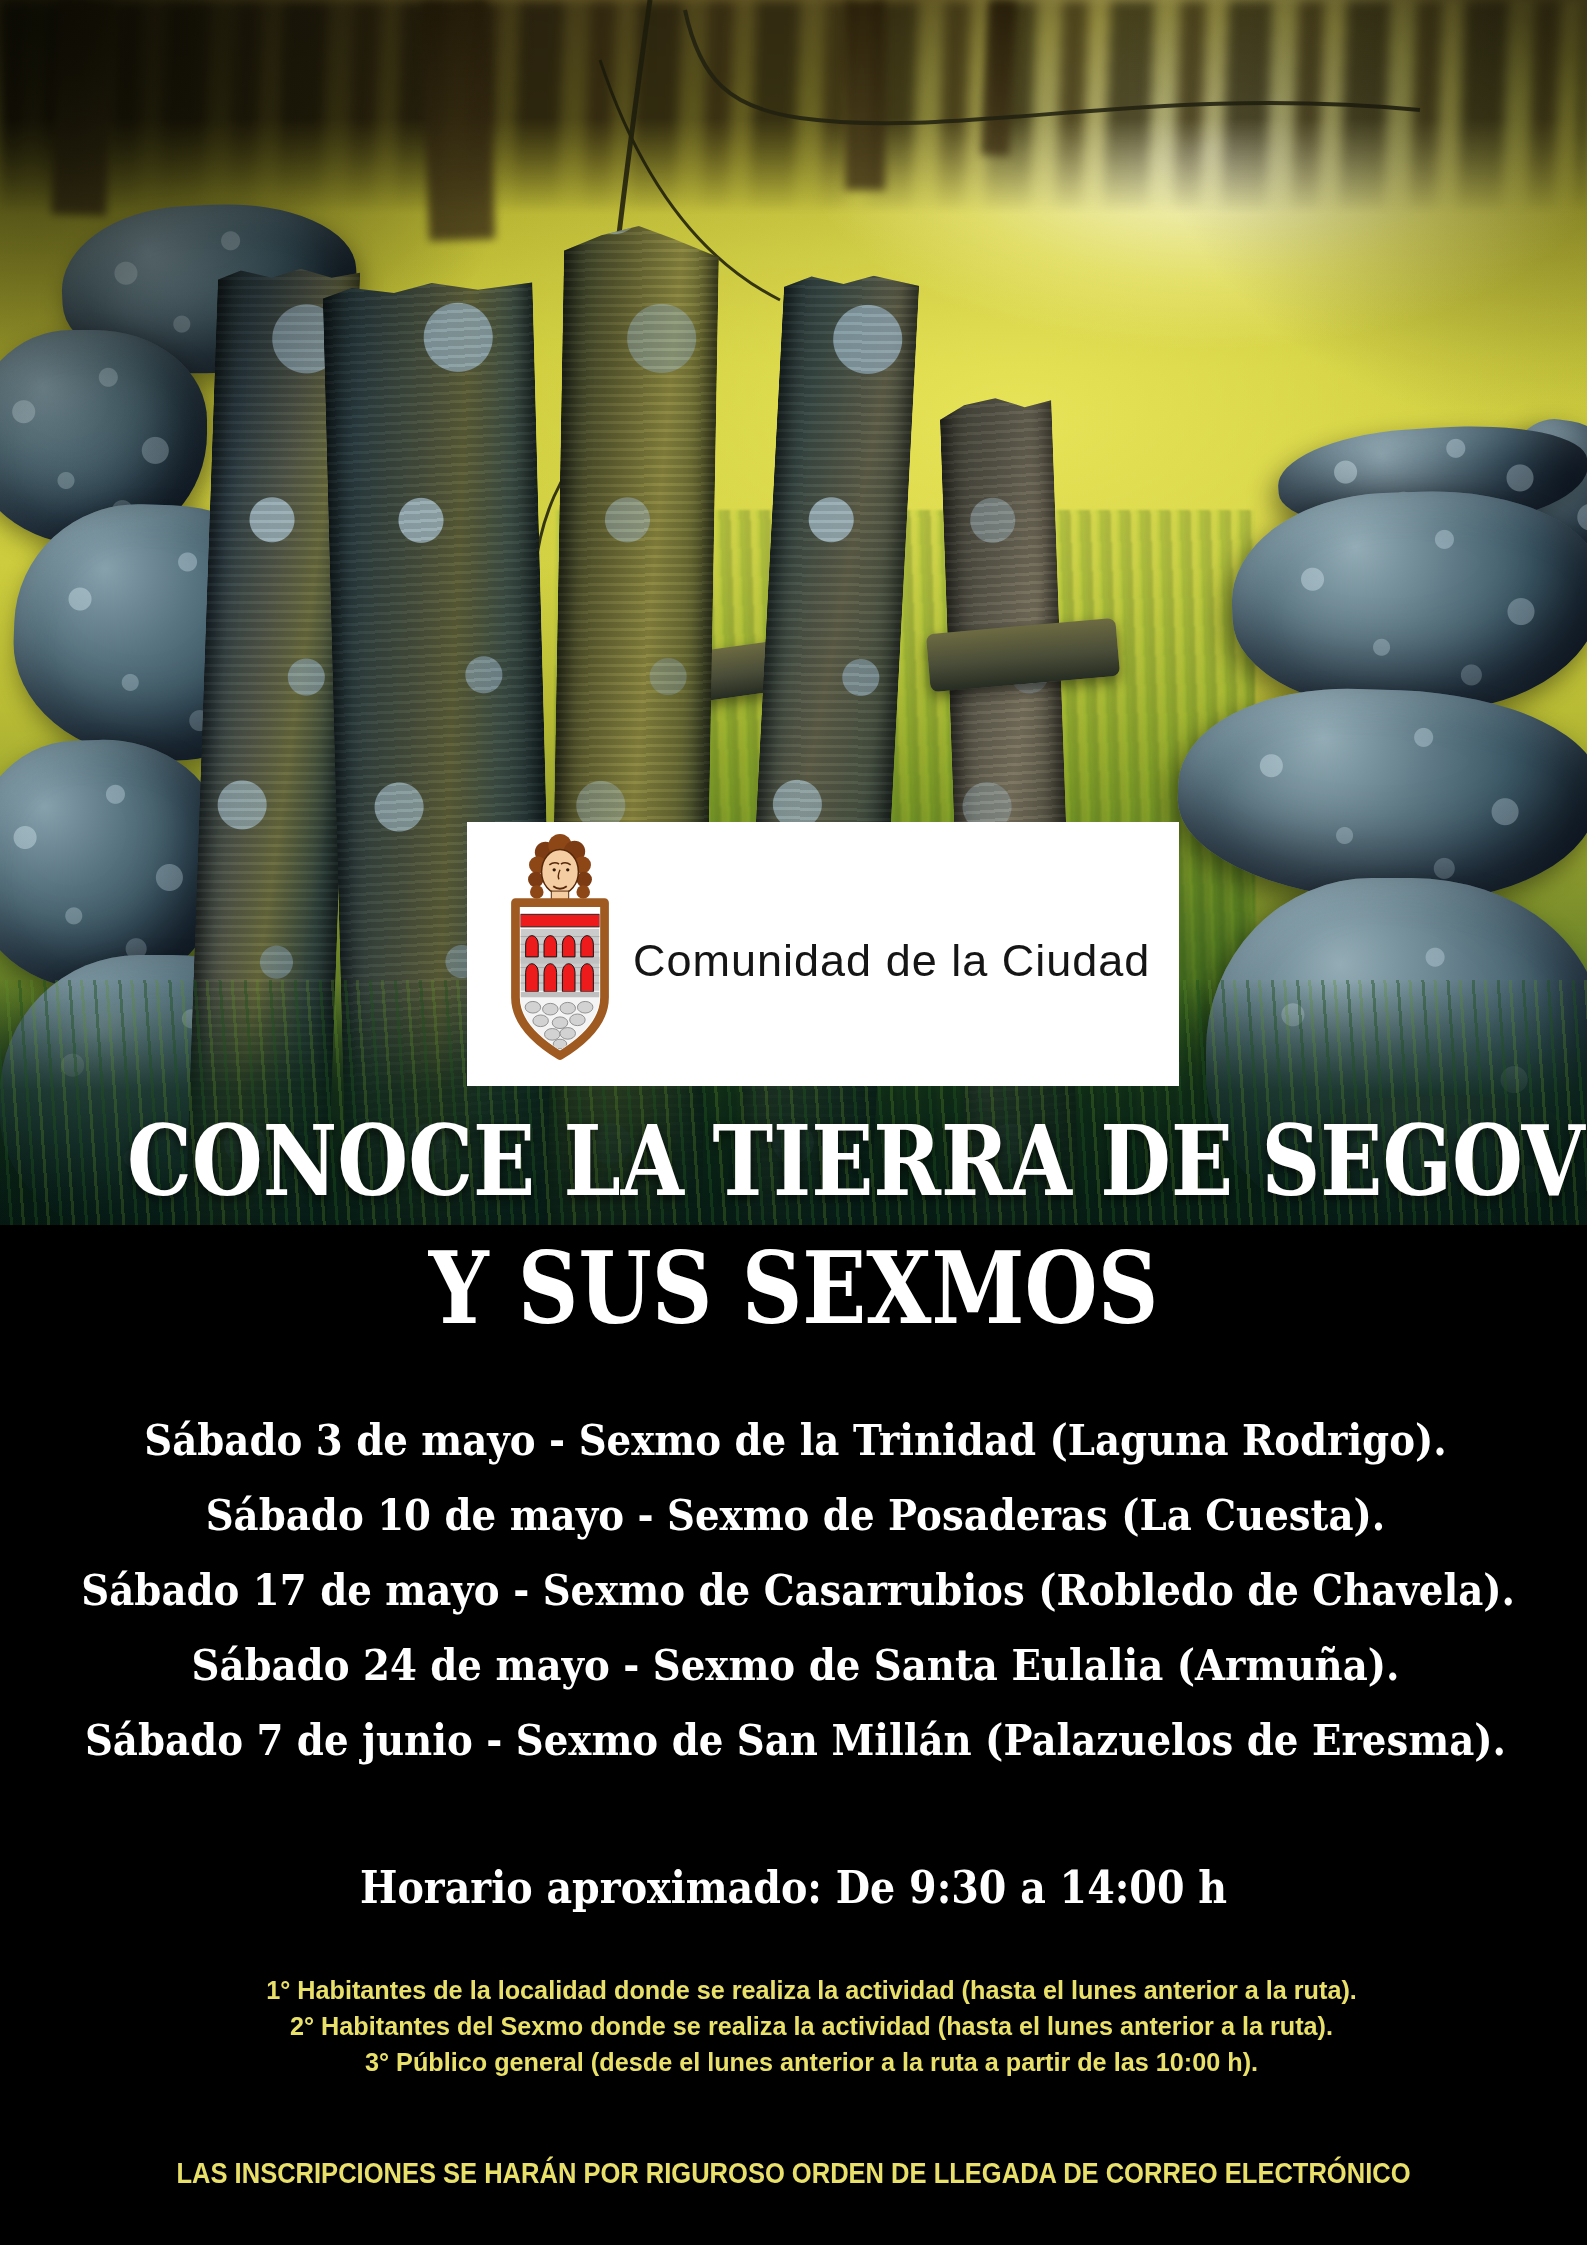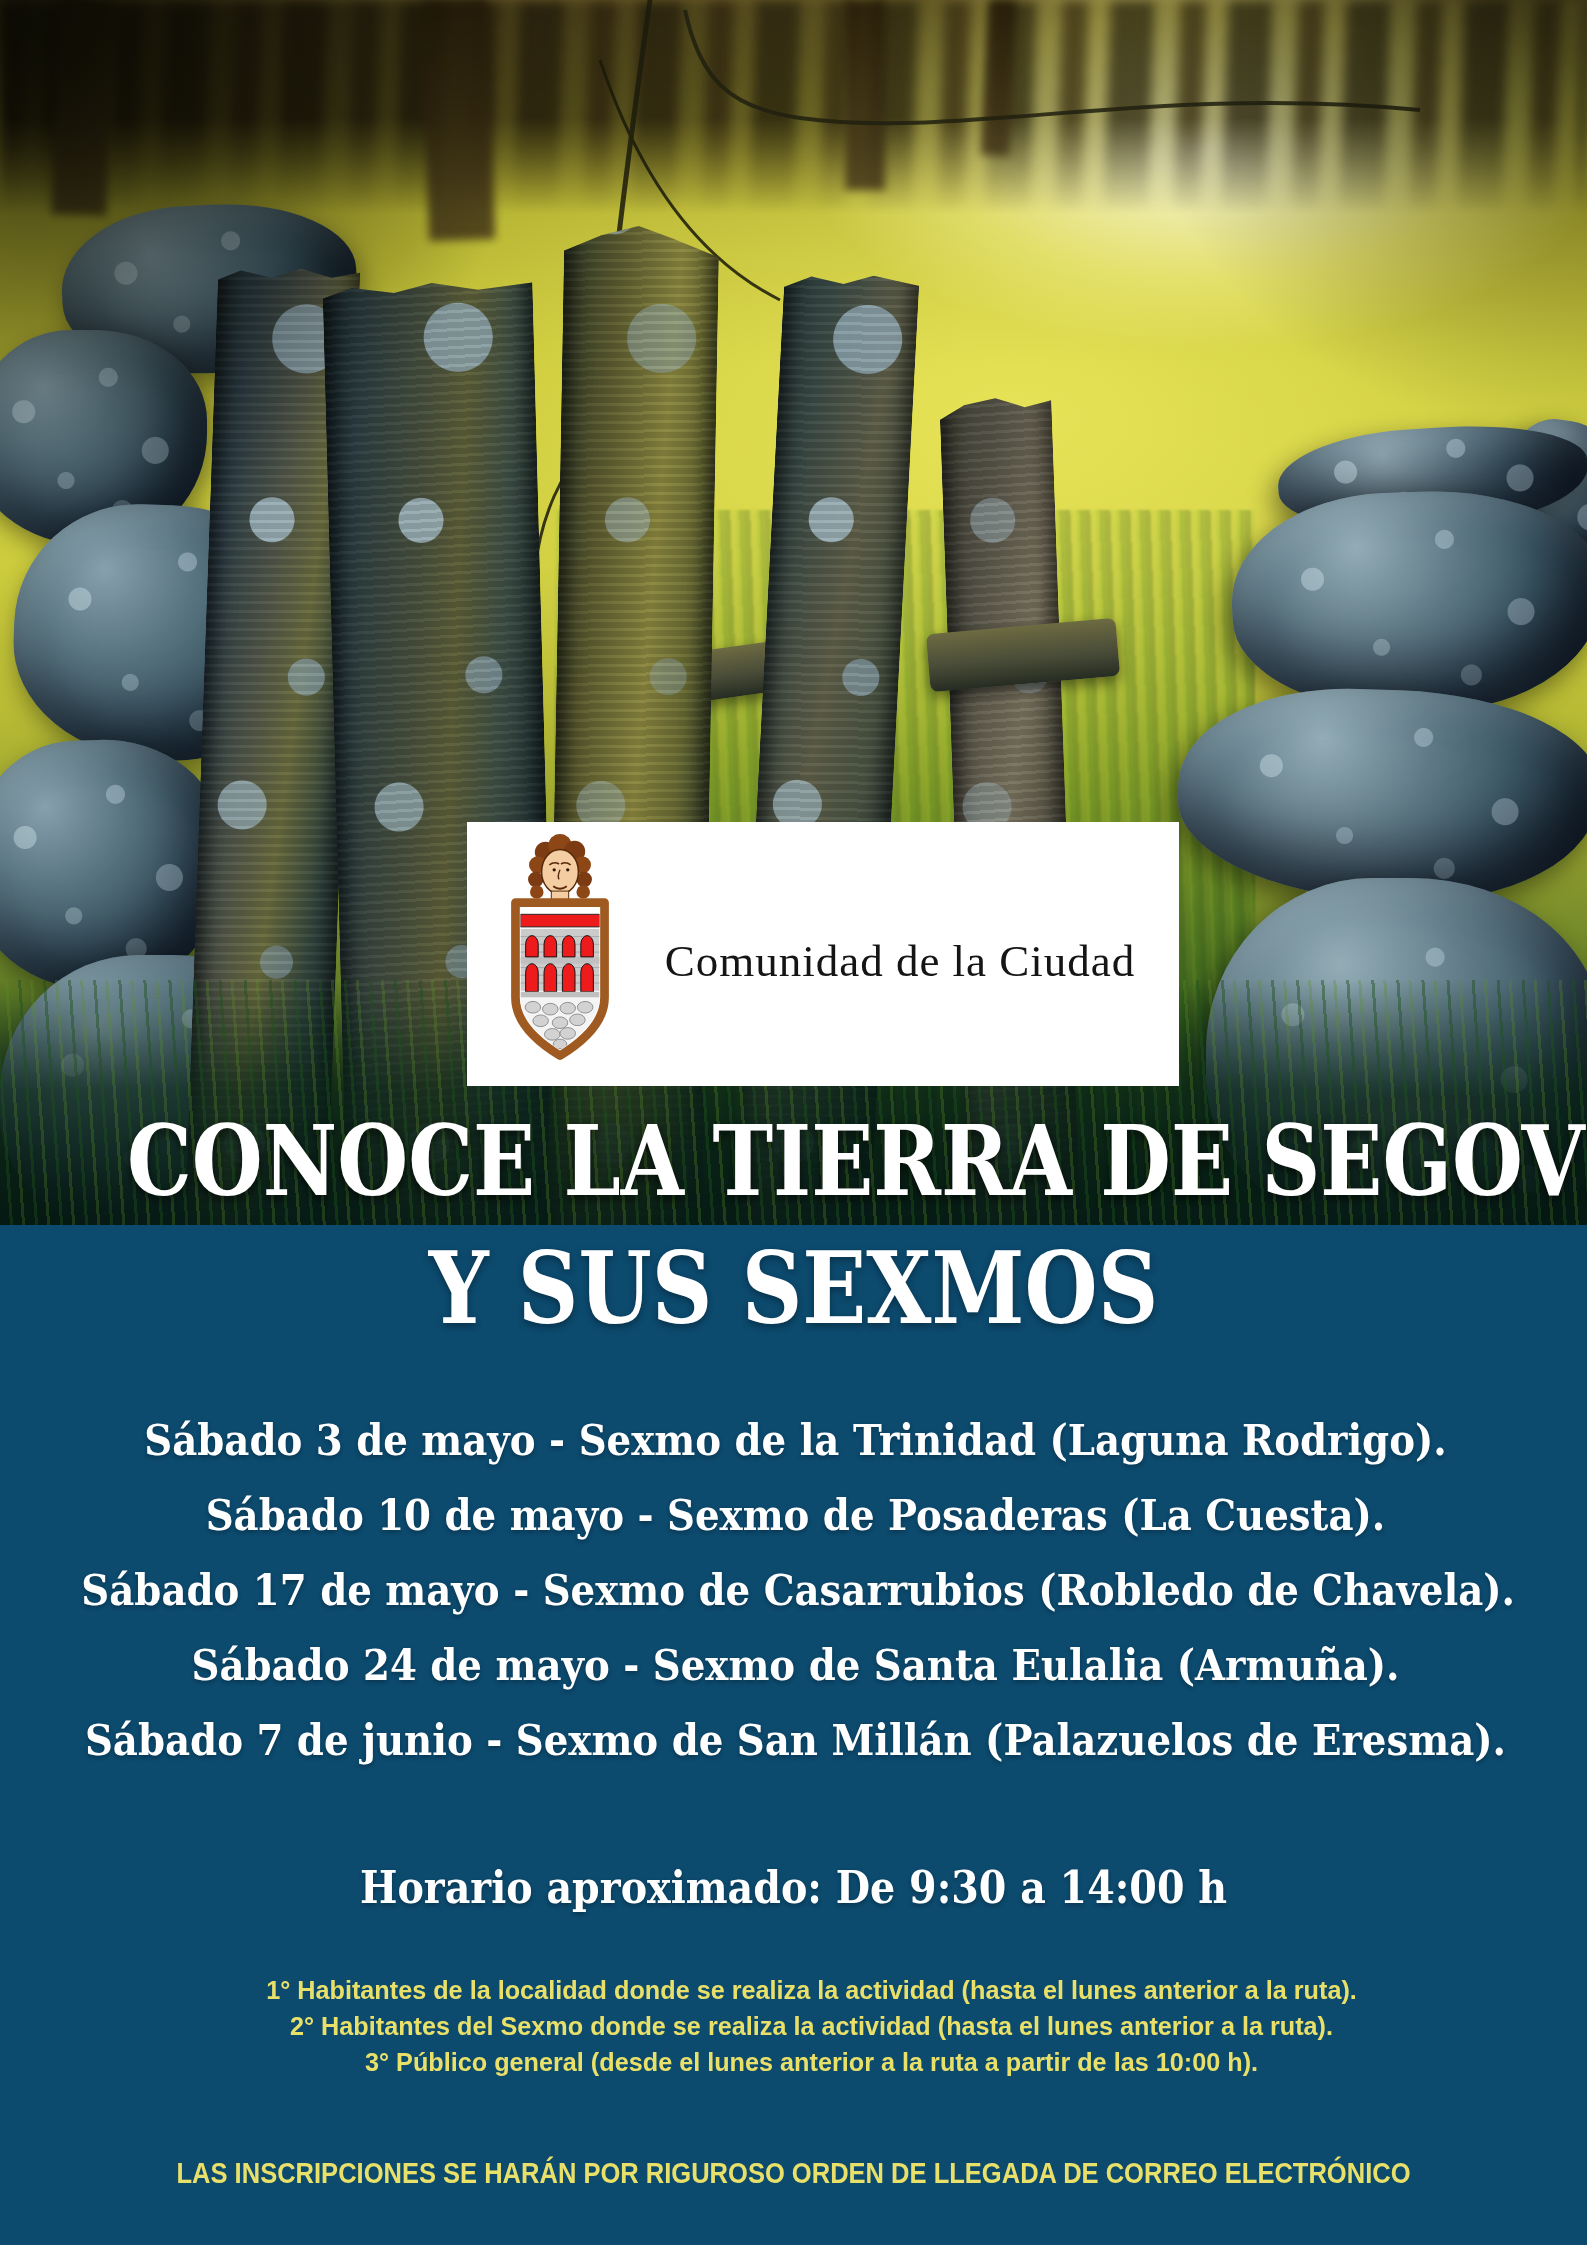--- a/index.html
+++ b/index.html
@@ -104,29 +104,29 @@
       radial-gradient(ellipse 130% 105% at 50% 42%, transparent 60%, rgba(2,6,2,.5) 88%, rgba(0,2,0,.72) 100%);
   }
   
   .logo-card{
     position:absolute;left:467px;top:822px;width:712px;height:264px;
     background:#ffffff;z-index:20;display:flex;align-items:center;
     padding:0;box-sizing:border-box;
   }
   .crest{flex:none;margin-left:34px;}
   .logo-text{
-    flex:1;text-align:center;color:#151515;
-    font-size:45px;line-height:66px;letter-spacing:1px;padding:14px 12px 0 14px;font-family:Liberation Serif, serif;
+    flex:1;color:#151515;
+    font-size:45px;line-height:66px;letter-spacing:1px;padding:14px 12px 0 14px;
   }
   
   .serif{font-family:"DejaVu Serif", serif;font-weight:700;color:#ffffff;}
   .abs{position:absolute;left:0;width:100%;text-align:center;margin:0;}
   .title1{top:1106px;font-size:97px;line-height:110px;transform:scaleX(.84);white-space:nowrap;
       text-shadow:0 4px 10px rgba(0,0,0,.65);z-index:21;}
-  .teal{position:absolute;left:0;top:1225px;width:100%;height:1020px;background:#0c4a6e;}
+  .teal{position:absolute;left:0;top:1225px;width:100%;height:1020px;background:#000000;}
   .title2{top:8px;font-size:100px;line-height:110px;transform:scaleX(.84);white-space:nowrap;
       text-shadow:0 3px 8px rgba(0,0,0,.35);}
   .dates{position:absolute;left:2px;top:178px;width:100%;}
   .dates p{font-size:43px;line-height:75px;margin:0;text-align:center;transform:scaleX(.9);white-space:nowrap;
       text-shadow:0 2px 5px rgba(0,0,0,.3);}
   .horario{top:633px;font-size:45px;line-height:60px;transform:scaleX(.88);white-space:nowrap;
       text-shadow:0 2px 5px rgba(0,0,0,.3);}
   .sans-y{font-family:"Liberation Sans", sans-serif;font-weight:700;color:#e9e06a;}
   .prio-heading{top:707px;font-size:29px;line-height:36px;}
   .prio-list{position:absolute;left:18px;top:747px;width:100%;}

